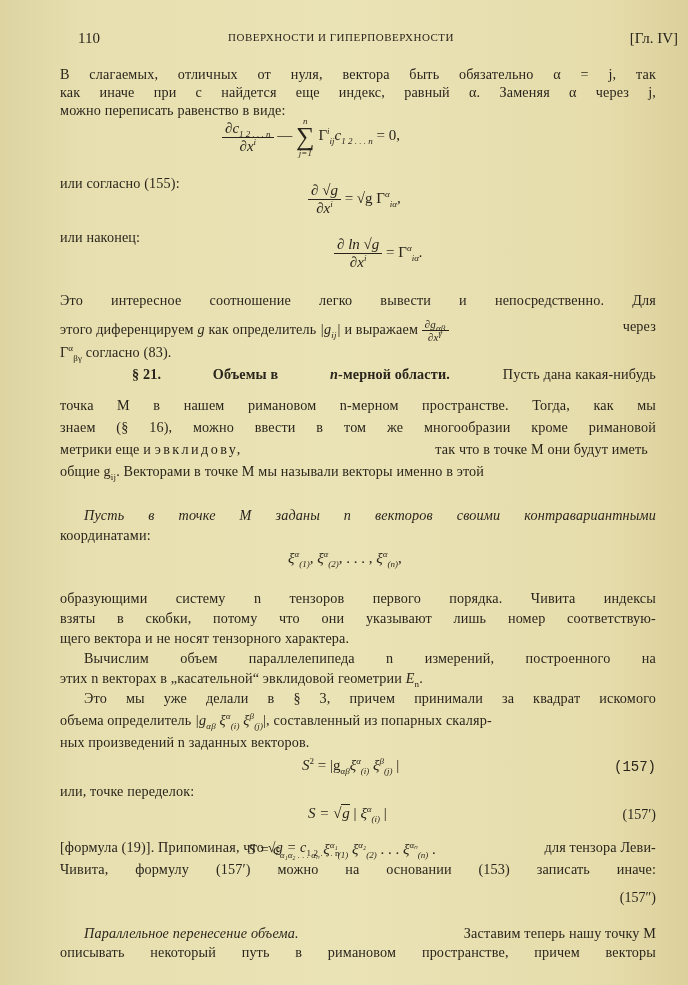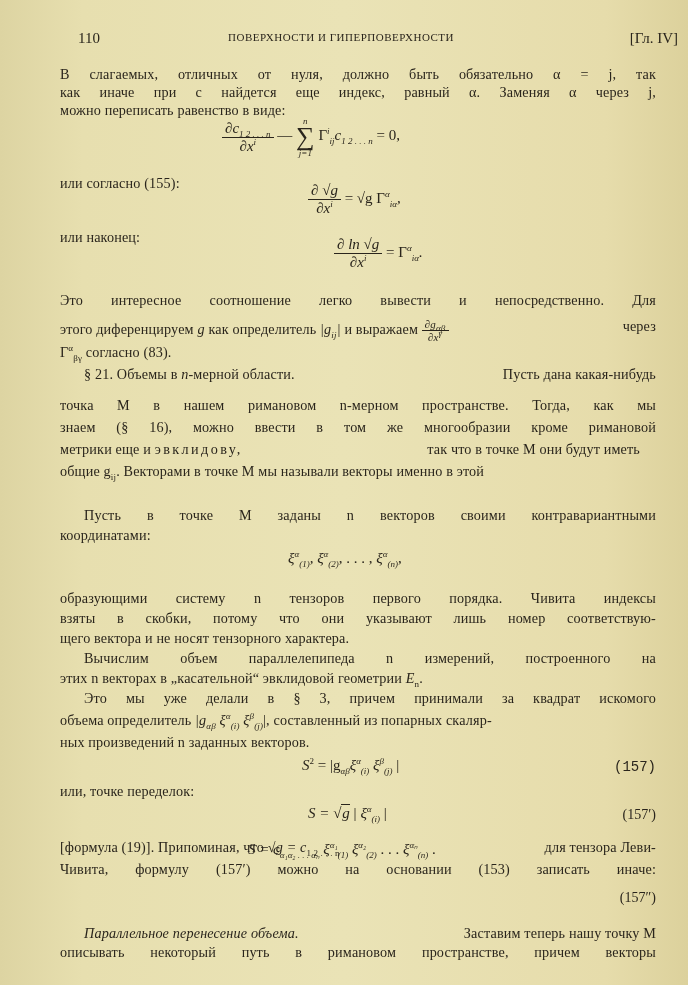--- a/index.html
+++ b/index.html
@@ -12,21 +12,21 @@
   }
   .page { position: absolute; left: 0; top: 0; width: 688px; height: 985px; }
   .abs { position: absolute; white-space: nowrap; }
   .header { top: 30px; left: 60px; width: 600px; height: 22px; font-size: 15px; margin-left: 18px; }
   .header .num { position: absolute; left: 0; top: 0; }
   .header .title { position: absolute; left: 150px; top: 1px; letter-spacing: 0.5px; font-size: 11px; }
   .header .chap { position: absolute; right: 0; top: 0; }
   .line { font-size: 14.2px; letter-spacing: 0.15px; }
   .just { text-align: justify; text-align-last: justify; width: 596px; display: block; white-space: nowrap; }
   i, .it { font-style: italic; }
-  b, .bold { font-weight: normal; }
+  b, .bold { font-weight: bold; margin-left: 48px; }
   .sp { letter-spacing: 2.4px; }
   .formula { font-size: 15px; font-style: italic; }
   .formula .up { font-style: normal; }
   sub, sup { font-size: 9px; line-height: 0; }
   .frac { display: inline-block; vertical-align: middle; text-align: center; }
   .frac .n { display: block; border-bottom: 1px solid #2a251c; padding: 0 3px; }
   .frac .d { display: block; padding: 0 3px; }
   .eqno { font-size: 14px; }
   .sigma { display: inline-block; text-align: center; vertical-align: middle; font-style: normal; }
   .sigma .big { font-size: 26px; display: block; line-height: 22px; }
@@ -39,21 +39,21 @@
 
 <div class="page">
 
   <div class="abs header">
     <span class="num">110</span>
     <span class="title">ПОВЕРХНОСТИ И ГИПЕРПОВЕРХНОСТИ</span>
     <span class="chap">[Гл. IV]</span>
   </div>
 
   <div class="abs line" style="top:66px;left:60px;">
-    <span class="just">В слагаемых, отличных от нуля, должно быть обязательно α = j, так</span>
+    <span class="just">В слагаемых, отличных от нуля, вектора быть обязательно α = j, так</span>
   </div>
   <div class="abs line" style="top:84px;left:60px;">
     <span class="just">как иначе при c найдется еще индекс, равный α. Заменяя α через j,</span>
   </div>
   <div class="abs line" style="top:102px;left:60px;">можно переписать равенство в виде:</div>
 
   <div class="abs formula" style="top:116px;left:222px;">
     <span class="frac">
       <span class="n"><span>∂c</span><sub>1 2 . . . n</sub></span>
       <span class="d"><span>∂x</span><sup>i</sup></span>
@@ -114,27 +114,27 @@
   </div>
   <div class="abs line" style="top:397px;left:60px;">
     <span class="just">точка M в нашем римановом n-мерном пространстве. Тогда, как мы</span>
   </div>
   <div class="abs line" style="top:419px;left:60px;">
     <span class="just">знаем (§ 16), можно ввести в том же многообразии кроме римановой</span>
   </div>
   <div class="abs line" style="top:441px;left:60px;width:596px;">
     <span>метрики еще и</span>
     <span class="sp">эвклидову,</span>
-    <span style="position:absolute;right:16px;margin-left:15px;">так что в точке M они будут иметь</span>
+    <span style="position:absolute;right:8px;margin-left:15px;">так что в точке M они будут иметь</span>
   </div>
   <div class="abs line" style="top:463px;left:60px;width:596px;">
     <span>общие g</span><sub>ij</sub><span>. Векторами в точке M мы называли векторы именно в этой</span>
   </div>
 
-  <div class="abs line" style="top:507px;left:84px;">
+  <div class="abs line" style="top:507px;left:84px;font-style:italic;">
     <span class="just" style="width:572px;">Пусть в точке M заданы n векторов своими контравариантными</span>
   </div>
   <div class="abs line" style="top:527px;left:60px;">координатами:</div>
 
   <div class="abs formula" style="top:550px;left:288px;">
     <span>ξ</span><sup>α</sup><sub>(1)</sub>,
     <span>ξ</span><sup>α</sup><sub>(2)</sub><span class="up">, . . . ,</span>
     <span>ξ</span><sup>α</sup><sub>(n)</sub><span class="up">,</span>
   </div>
 

